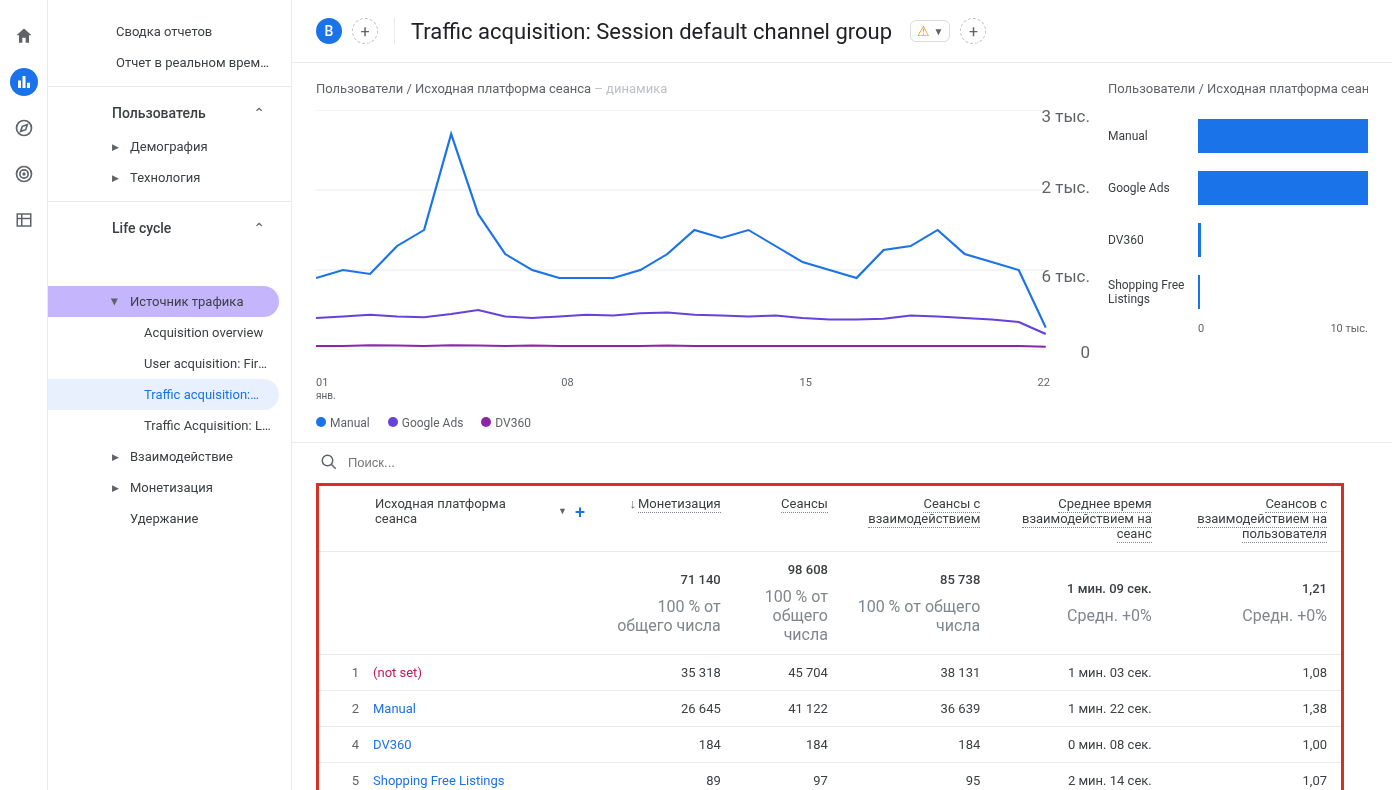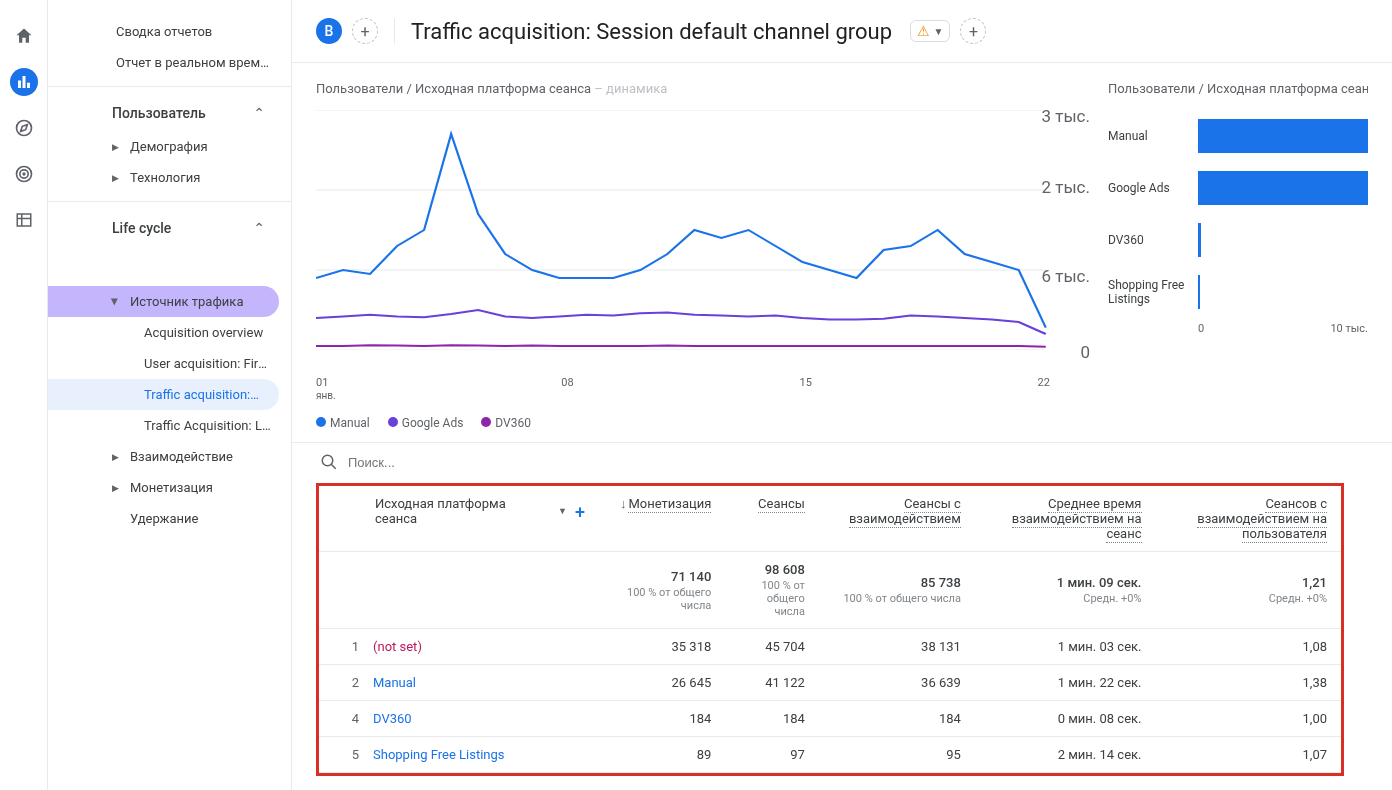--- a/index.html
+++ b/index.html
@@ -50,21 +50,21 @@
 .table-box { border: 3px solid #d93025; margin: 2px 24px 20px; }
 .data-table { width: 100%; border-collapse: collapse; }
 .data-table th, .data-table td { padding: 10px 14px; text-align: right; font-size: 13px; border-bottom: 1px solid #e8eaed; }
 .data-table thead th { font-weight: 400; color: #3c4043; vertical-align: top; white-space: normal; }
 .data-table .dim-col { text-align: left; width: 280px; padding-left: 16px; }
 .dim-header { display: flex; align-items: center; gap: 8px; }
 .plus-blue { color: #1a73e8; font-size: 18px; font-weight: 500; cursor: pointer; }
 .underline-dot { border-bottom: 1px dotted #80868b; padding-bottom: 1px; }
 .summary-row td { font-size: 13px; }
 .sum-main { font-weight: 500; }
-.sum-sub { font-size: 11px; color: #80868b; display: block; margin-top: 2px; }
+.sum-sub { font-size: 16px; color: #80868b; display: block; margin-top: 10px; }
 .idx { display: inline-block; width: 24px; text-align: right; margin-right: 14px; color: #5f6368; }
 .sort-arrow { color: #5f6368; margin-right: 2px; }
 svg { display: block; }
 </style>
 </head>
 <body>
 
 <div class="icon-rail">
   <div class="rail-icon">
     <svg width="20" height="20" viewBox="0 0 24 24" fill="currentColor">

